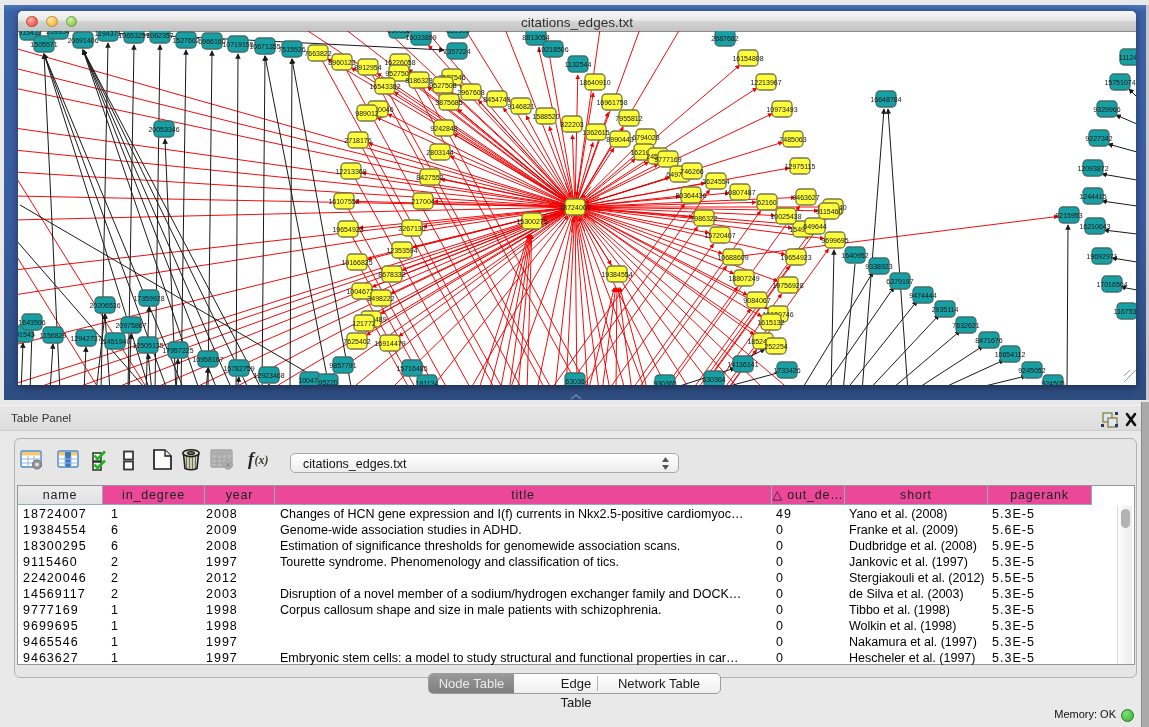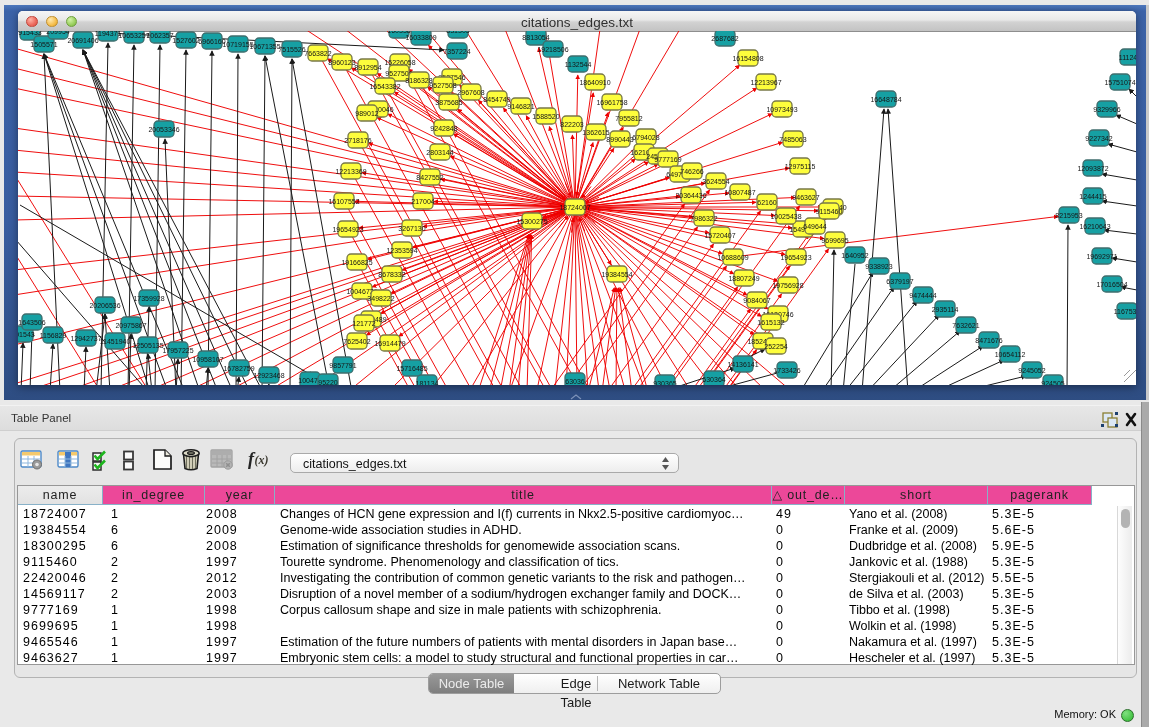--- a/index.html
+++ b/index.html
@@ -713,28 +713,27 @@
             <span class="num" style="left:758px;">0</span>
             <span style="left:831px;">Dudbridge et al. (2008)</span>
             <span class="num" style="left:974px;">5.9E-5</span>
           </div>
 <div class="trow" style="top:48px;">
             <span class="num" style="left:5px;">9115460</span>
             <span class="num" style="left:93px;">2</span>
             <span class="num" style="left:188px;">1997</span>
             <span style="left:262px;">Tourette syndrome. Phenomenology and classification of tics.</span>
             <span class="num" style="left:758px;">0</span>
-            <span style="left:831px;">Jankovic et al. (1988)</span>
+            <span style="left:831px;">Jankovic et al. (1997)</span>
             <span class="num" style="left:974px;">5.3E-5</span>
           </div>
 <div class="trow" style="top:64px;">
             <span class="num" style="left:5px;">22420046</span>
             <span class="num" style="left:93px;">2</span>
             <span class="num" style="left:188px;">2012</span>
-            <span style="left:262px;">Investigating the contribution of common genetic variants to the risk and pathogen…</span>
             <span class="num" style="left:758px;">0</span>
             <span style="left:831px;">Stergiakouli et al. (2012)</span>
             <span class="num" style="left:974px;">5.5E-5</span>
           </div>
 <div class="trow" style="top:80px;">
             <span class="num" style="left:5px;">14569117</span>
             <span class="num" style="left:93px;">2</span>
             <span class="num" style="left:188px;">2003</span>
             <span style="left:262px;">Disruption of a novel member of a sodium/hydrogen exchanger family and DOCK…</span>
             <span class="num" style="left:758px;">0</span>
@@ -755,21 +754,20 @@
             <span class="num" style="left:93px;">1</span>
             <span class="num" style="left:188px;">1998</span>
             <span class="num" style="left:758px;">0</span>
             <span style="left:831px;">Wolkin et al. (1998)</span>
             <span class="num" style="left:974px;">5.3E-5</span>
           </div>
 <div class="trow" style="top:128px;text-align:center;">
             <span class="num" style="left:5px;">9465546</span>
             <span class="num" style="left:93px;">1</span>
             <span class="num" style="left:188px;">1997</span>
-            <span style="left:262px;">Estimation of the future numbers of patients with mental disorders in Japan base…</span>
             <span class="num" style="left:758px;">0</span>
             <span style="left:831px;">Nakamura et al. (1997)</span>
             <span class="num" style="left:974px;">5.3E-5</span>
           </div>
 <div class="trow" style="top:144px;">
             <span class="num" style="left:5px;">9463627</span>
             <span class="num" style="left:93px;">1</span>
             <span class="num" style="left:188px;">1997</span>
             <span style="left:262px;">Embryonic stem cells: a model to study structural and functional properties in car…</span>
             <span class="num" style="left:758px;">0</span>

